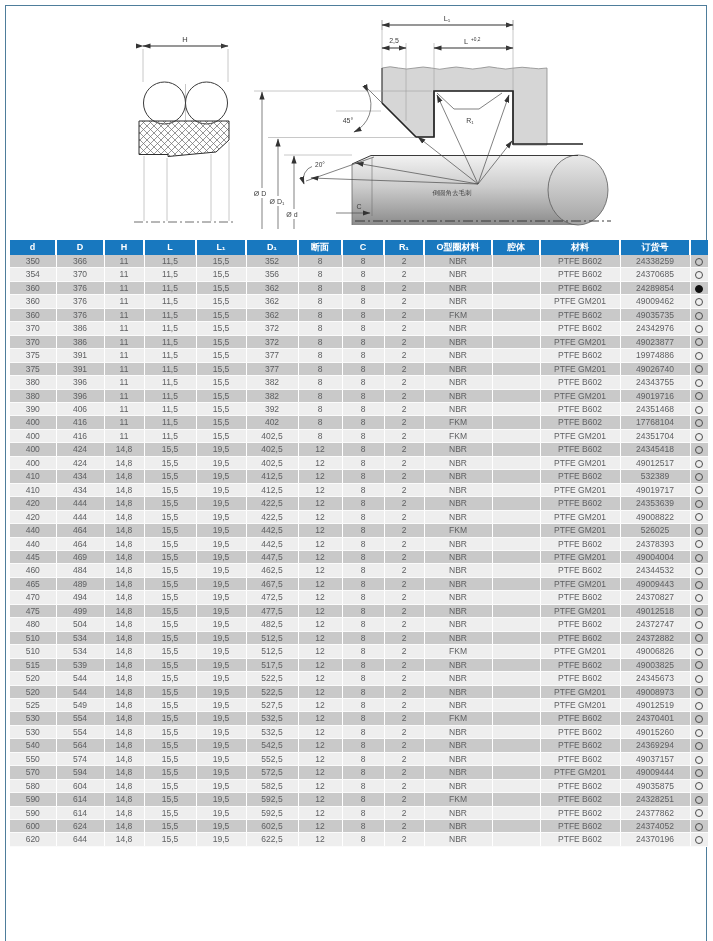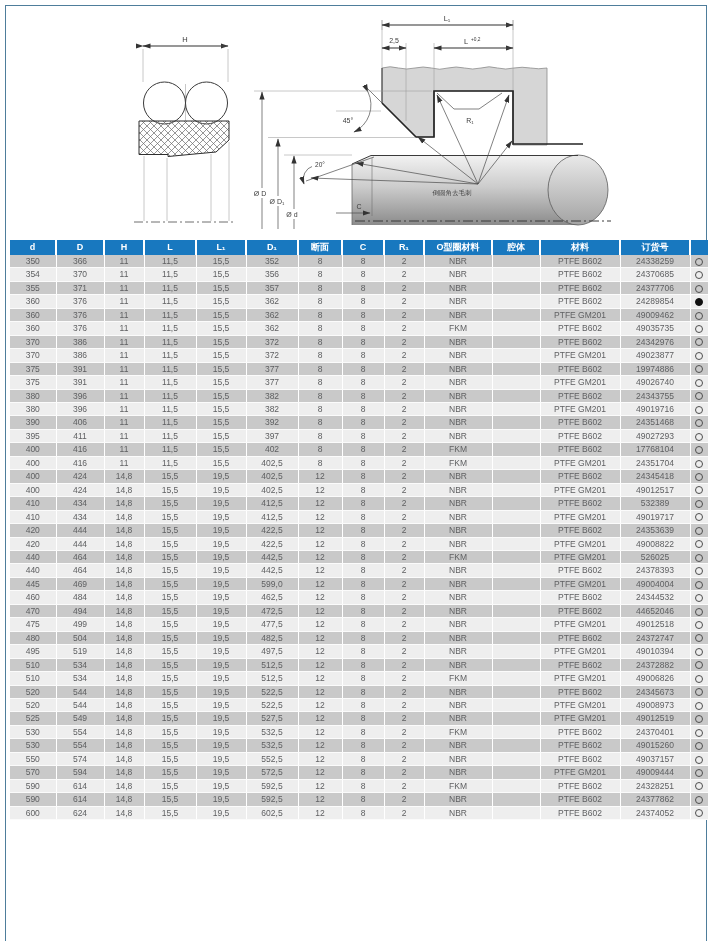--- a/index.html
+++ b/index.html
@@ -253,36 +253,20 @@
           <td>8</td>
           <td>8</td>
           <td>2</td>
           <td>NBR</td>
           <td></td>
           <td>PTFE B602</td>
           <td>24370685</td>
           <td><span class="marker"></span></td>
         </tr>
         <tr>
-          <td>355</td>
-          <td>371</td>
-          <td>11</td>
-          <td>11,5</td>
-          <td>15,5</td>
-          <td>357</td>
-          <td>8</td>
-          <td>8</td>
-          <td>2</td>
-          <td>NBR</td>
-          <td></td>
-          <td>PTFE B602</td>
-          <td>24377706</td>
-          <td><span class="marker"></span></td>
-        </tr>
-        <tr>
           <td>360</td>
           <td>376</td>
           <td>11</td>
           <td>11,5</td>
           <td>15,5</td>
           <td>362</td>
           <td>8</td>
           <td>8</td>
           <td>2</td>
           <td>NBR</td>
@@ -429,36 +413,20 @@
           <td>8</td>
           <td>8</td>
           <td>2</td>
           <td>NBR</td>
           <td></td>
           <td>PTFE B602</td>
           <td>24351468</td>
           <td><span class="marker"></span></td>
         </tr>
         <tr>
-          <td>395</td>
-          <td>411</td>
-          <td>11</td>
-          <td>11,5</td>
-          <td>15,5</td>
-          <td>397</td>
-          <td>8</td>
-          <td>8</td>
-          <td>2</td>
-          <td>NBR</td>
-          <td></td>
-          <td>PTFE B602</td>
-          <td>49027293</td>
-          <td><span class="marker"></span></td>
-        </tr>
-        <tr>
           <td>400</td>
           <td>416</td>
           <td>11</td>
           <td>11,5</td>
           <td>15,5</td>
           <td>402</td>
           <td>8</td>
           <td>8</td>
           <td>2</td>
           <td>FKM</td>
@@ -610,21 +578,21 @@
           <td>PTFE B602</td>
           <td>24378393</td>
           <td><span class="marker"></span></td>
         </tr>
         <tr>
           <td>445</td>
           <td>469</td>
           <td>14,8</td>
           <td>15,5</td>
           <td>19,5</td>
-          <td>599,0</td>
+          <td>447,5</td>
           <td>12</td>
           <td>8</td>
           <td>2</td>
           <td>NBR</td>
           <td></td>
           <td>PTFE GM201</td>
           <td>49004004</td>
           <td><span class="marker"></span></td>
         </tr>
         <tr>
@@ -637,33 +605,49 @@
           <td>12</td>
           <td>8</td>
           <td>2</td>
           <td>NBR</td>
           <td></td>
           <td>PTFE B602</td>
           <td>24344532</td>
           <td><span class="marker"></span></td>
         </tr>
         <tr>
+          <td>465</td>
+          <td>489</td>
+          <td>14,8</td>
+          <td>15,5</td>
+          <td>19,5</td>
+          <td>467,5</td>
+          <td>12</td>
+          <td>8</td>
+          <td>2</td>
+          <td>NBR</td>
+          <td></td>
+          <td>PTFE GM201</td>
+          <td>49009443</td>
+          <td><span class="marker"></span></td>
+        </tr>
+        <tr>
           <td>470</td>
           <td>494</td>
           <td>14,8</td>
           <td>15,5</td>
           <td>19,5</td>
           <td>472,5</td>
           <td>12</td>
           <td>8</td>
           <td>2</td>
           <td>NBR</td>
           <td></td>
           <td>PTFE B602</td>
-          <td>44652046</td>
+          <td>24370827</td>
           <td><span class="marker"></span></td>
         </tr>
         <tr>
           <td>475</td>
           <td>499</td>
           <td>14,8</td>
           <td>15,5</td>
           <td>19,5</td>
           <td>477,5</td>
           <td>12</td>
@@ -685,36 +669,20 @@
           <td>12</td>
           <td>8</td>
           <td>2</td>
           <td>NBR</td>
           <td></td>
           <td>PTFE B602</td>
           <td>24372747</td>
           <td><span class="marker"></span></td>
         </tr>
         <tr>
-          <td>495</td>
-          <td>519</td>
-          <td>14,8</td>
-          <td>15,5</td>
-          <td>19,5</td>
-          <td>497,5</td>
-          <td>12</td>
-          <td>8</td>
-          <td>2</td>
-          <td>NBR</td>
-          <td></td>
-          <td>PTFE GM201</td>
-          <td>49010394</td>
-          <td><span class="marker"></span></td>
-        </tr>
-        <tr>
           <td>510</td>
           <td>534</td>
           <td>14,8</td>
           <td>15,5</td>
           <td>19,5</td>
           <td>512,5</td>
           <td>12</td>
           <td>8</td>
           <td>2</td>
           <td>NBR</td>
@@ -733,20 +701,36 @@
           <td>12</td>
           <td>8</td>
           <td>2</td>
           <td>FKM</td>
           <td></td>
           <td>PTFE GM201</td>
           <td>49006826</td>
           <td><span class="marker"></span></td>
         </tr>
         <tr>
+          <td>515</td>
+          <td>539</td>
+          <td>14,8</td>
+          <td>15,5</td>
+          <td>19,5</td>
+          <td>517,5</td>
+          <td>12</td>
+          <td>8</td>
+          <td>2</td>
+          <td>NBR</td>
+          <td></td>
+          <td>PTFE B602</td>
+          <td>49003825</td>
+          <td><span class="marker"></span></td>
+        </tr>
+        <tr>
           <td>520</td>
           <td>544</td>
           <td>14,8</td>
           <td>15,5</td>
           <td>19,5</td>
           <td>522,5</td>
           <td>12</td>
           <td>8</td>
           <td>2</td>
           <td>NBR</td>
@@ -813,20 +797,36 @@
           <td>12</td>
           <td>8</td>
           <td>2</td>
           <td>NBR</td>
           <td></td>
           <td>PTFE B602</td>
           <td>49015260</td>
           <td><span class="marker"></span></td>
         </tr>
         <tr>
+          <td>540</td>
+          <td>564</td>
+          <td>14,8</td>
+          <td>15,5</td>
+          <td>19,5</td>
+          <td>542,5</td>
+          <td>12</td>
+          <td>8</td>
+          <td>2</td>
+          <td>NBR</td>
+          <td></td>
+          <td>PTFE B602</td>
+          <td>24369294</td>
+          <td><span class="marker"></span></td>
+        </tr>
+        <tr>
           <td>550</td>
           <td>574</td>
           <td>14,8</td>
           <td>15,5</td>
           <td>19,5</td>
           <td>552,5</td>
           <td>12</td>
           <td>8</td>
           <td>2</td>
           <td>NBR</td>
@@ -845,20 +845,36 @@
           <td>12</td>
           <td>8</td>
           <td>2</td>
           <td>NBR</td>
           <td></td>
           <td>PTFE GM201</td>
           <td>49009444</td>
           <td><span class="marker"></span></td>
         </tr>
         <tr>
+          <td>580</td>
+          <td>604</td>
+          <td>14,8</td>
+          <td>15,5</td>
+          <td>19,5</td>
+          <td>582,5</td>
+          <td>12</td>
+          <td>8</td>
+          <td>2</td>
+          <td>NBR</td>
+          <td></td>
+          <td>PTFE B602</td>
+          <td>49035875</td>
+          <td><span class="marker"></span></td>
+        </tr>
+        <tr>
           <td>590</td>
           <td>614</td>
           <td>14,8</td>
           <td>15,5</td>
           <td>19,5</td>
           <td>592,5</td>
           <td>12</td>
           <td>8</td>
           <td>2</td>
           <td>FKM</td>
@@ -890,17 +906,33 @@
           <td>15,5</td>
           <td>19,5</td>
           <td>602,5</td>
           <td>12</td>
           <td>8</td>
           <td>2</td>
           <td>NBR</td>
           <td></td>
           <td>PTFE B602</td>
           <td>24374052</td>
+          <td><span class="marker"></span></td>
+        </tr>
+        <tr>
+          <td>620</td>
+          <td>644</td>
+          <td>14,8</td>
+          <td>15,5</td>
+          <td>19,5</td>
+          <td>622,5</td>
+          <td>12</td>
+          <td>8</td>
+          <td>2</td>
+          <td>NBR</td>
+          <td></td>
+          <td>PTFE B602</td>
+          <td>24370196</td>
           <td><span class="marker"></span></td>
         </tr>
       </tbody>
   </table>
 </div>
 
 </body></html>

